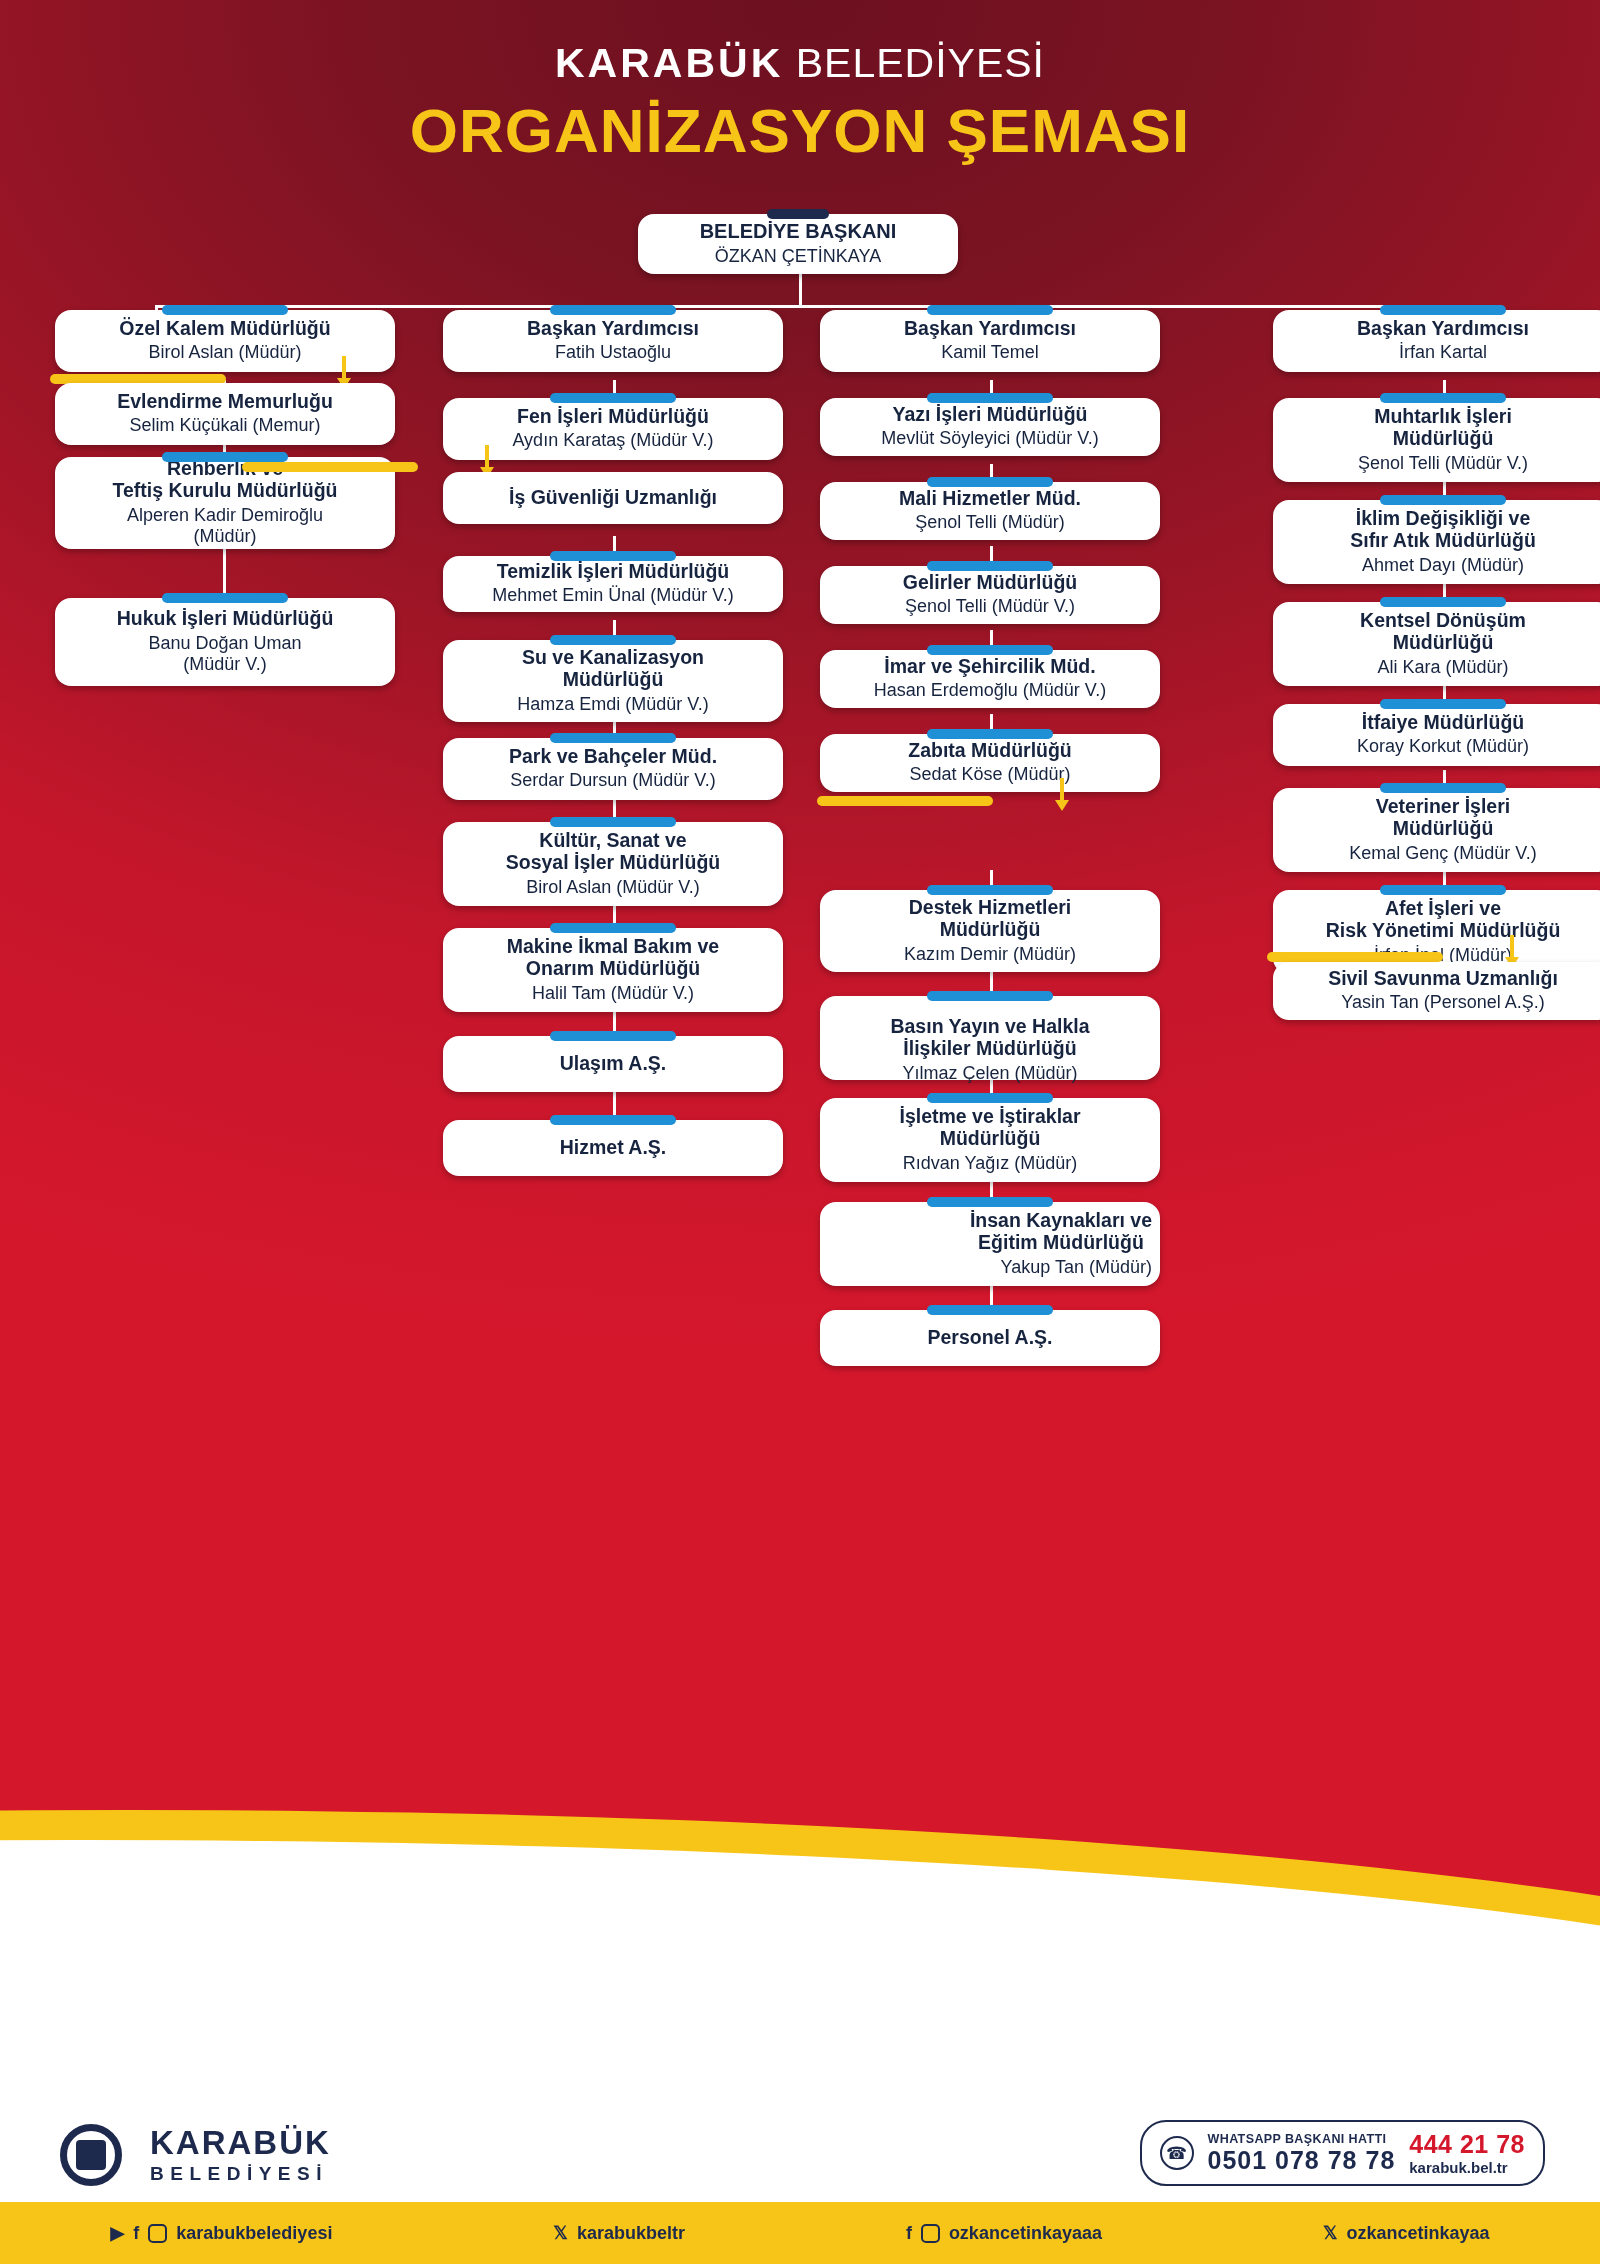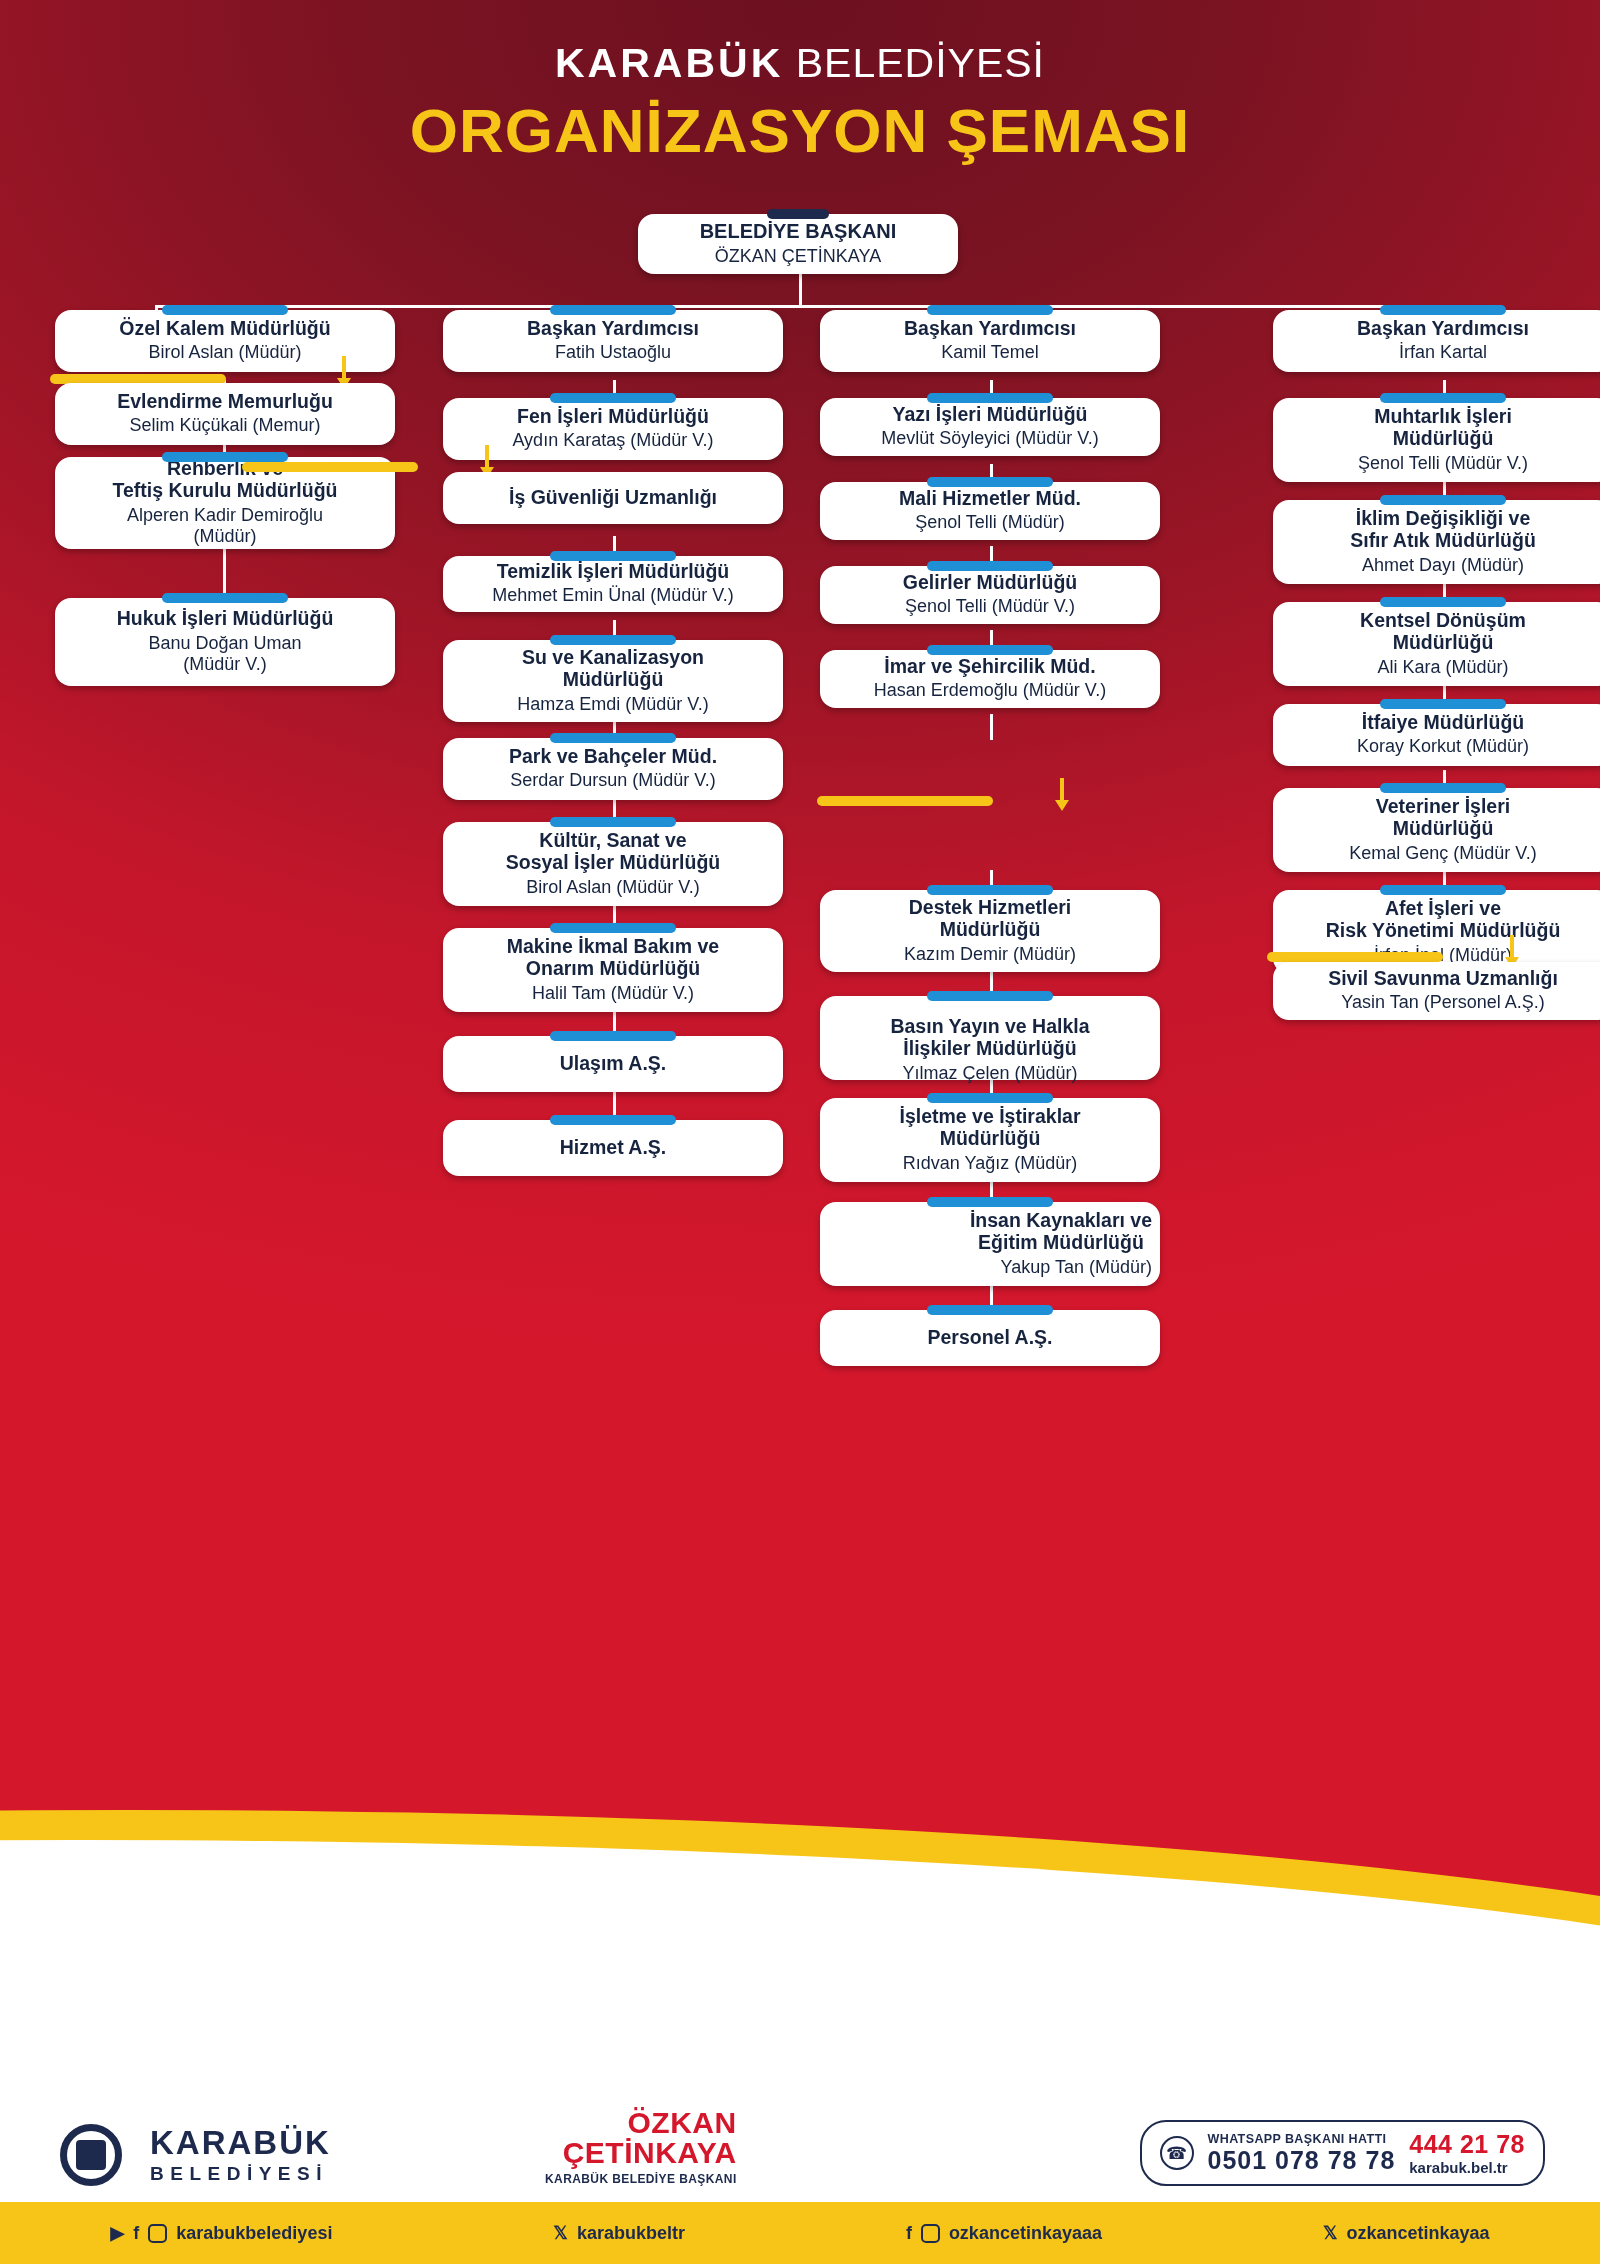--- a/index.html
+++ b/index.html
@@ -283,20 +283,25 @@
     <div class="t">Gelirler Müdürlüğü</div>
     <div class="s">Şenol Telli (Müdür V.)</div>
   </div>
 
   <div class="node" style="left:820px; top:650px; width:340px; height:58px;">
     <div class="cap"></div>
     <div class="t">İmar ve Şehircilik Müd.</div>
     <div class="s">Hasan Erdemoğlu (Müdür V.)</div>
   </div>
 
+  <div class="node" style="left:820px; top:734px; width:340px; height:58px;">
+    <div class="cap"></div>
+    <div class="t">Zabıta Müdürlüğü</div>
+    <div class="s">Sedat Köse (Müdür)</div>
+  </div>
 
   <div class="cap yellow" style="position:absolute; left:905px; top:796px; width:176px; height:10px; border-radius:5px;"></div>
   <div class="yarrow" style="left:1055px; top:778px; height:34px;">
     <div class="stem" style="height:22px;"></div>
     <div class="head" style="top:22px;"></div>
   </div>
 
 
   <div class="node" style="left:820px; top:890px; width:340px; height:82px;">
     <div class="cap"></div>
@@ -406,25 +411,20 @@
     <div class="gear">
         <div class="inner"></div>
       </div>
     <div class="kb-text" style="margin-left:14px;">
       <div class="l1">KARABÜK</div>
       <div class="l2">BELEDİYESİ</div>
     </div>
   </div>
 
   <div class="logo-block ozkan">
-    <div style="text-align:right;">
-      <div class="n1">ÖZKAN</div>
-      <div class="n1">ÇETİNKAYA</div>
-      <div class="n2">KARABÜK BELEDİYE BAŞKANI</div>
-    </div>
   </div>
 
   <div class="contact">
     <div class="phone-circle">☎</div>
     <div>
       <div class="c1">WHATSAPP BAŞKANI HATTI</div>
       <div class="c2">0501 078 78 78</div>
     </div>
     <div style="text-align:left;">
       <div class="c3">444 21 78</div>

